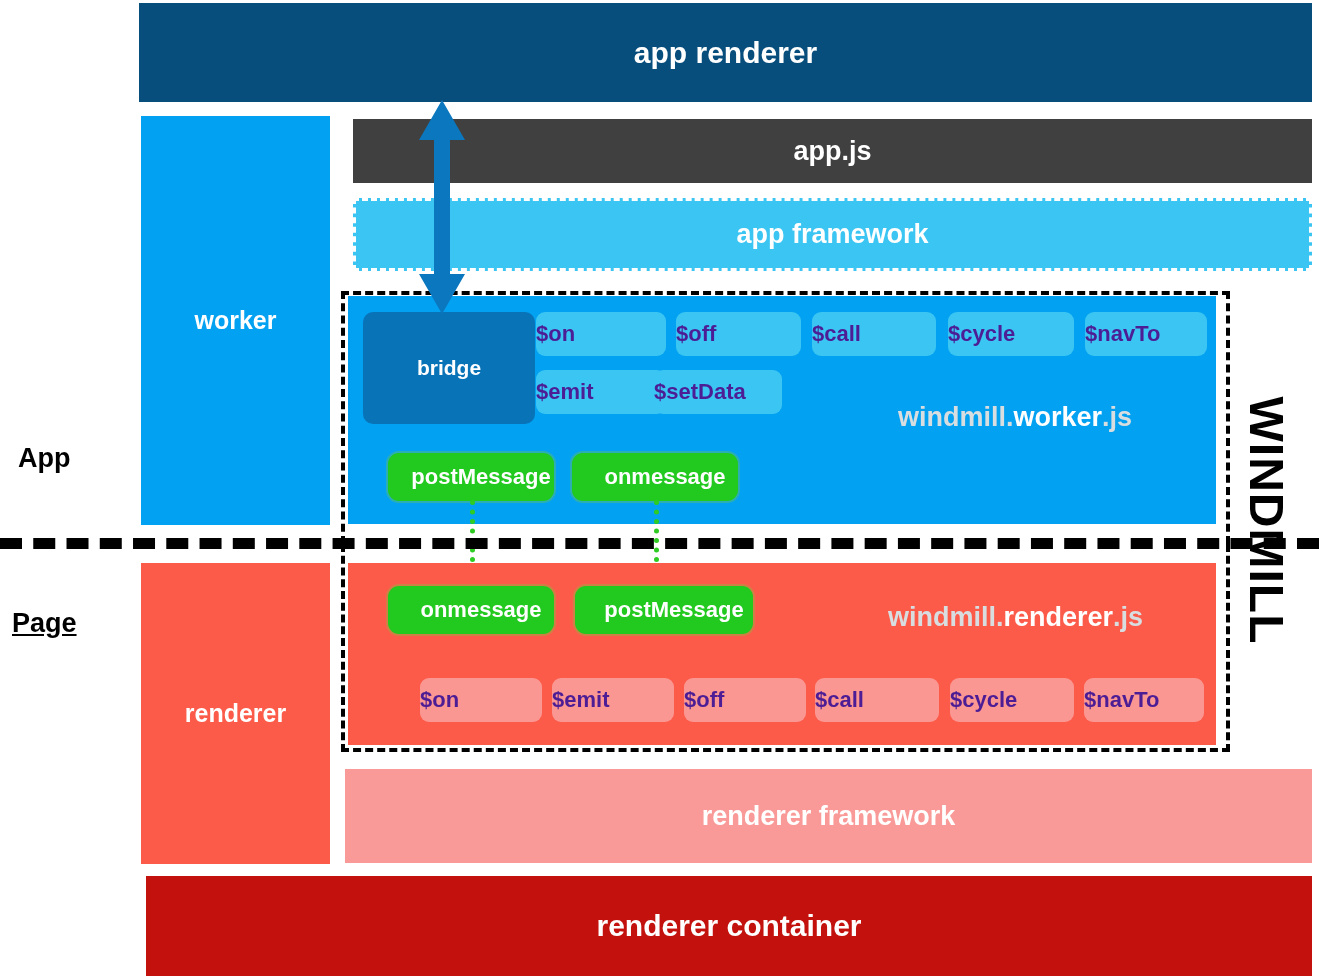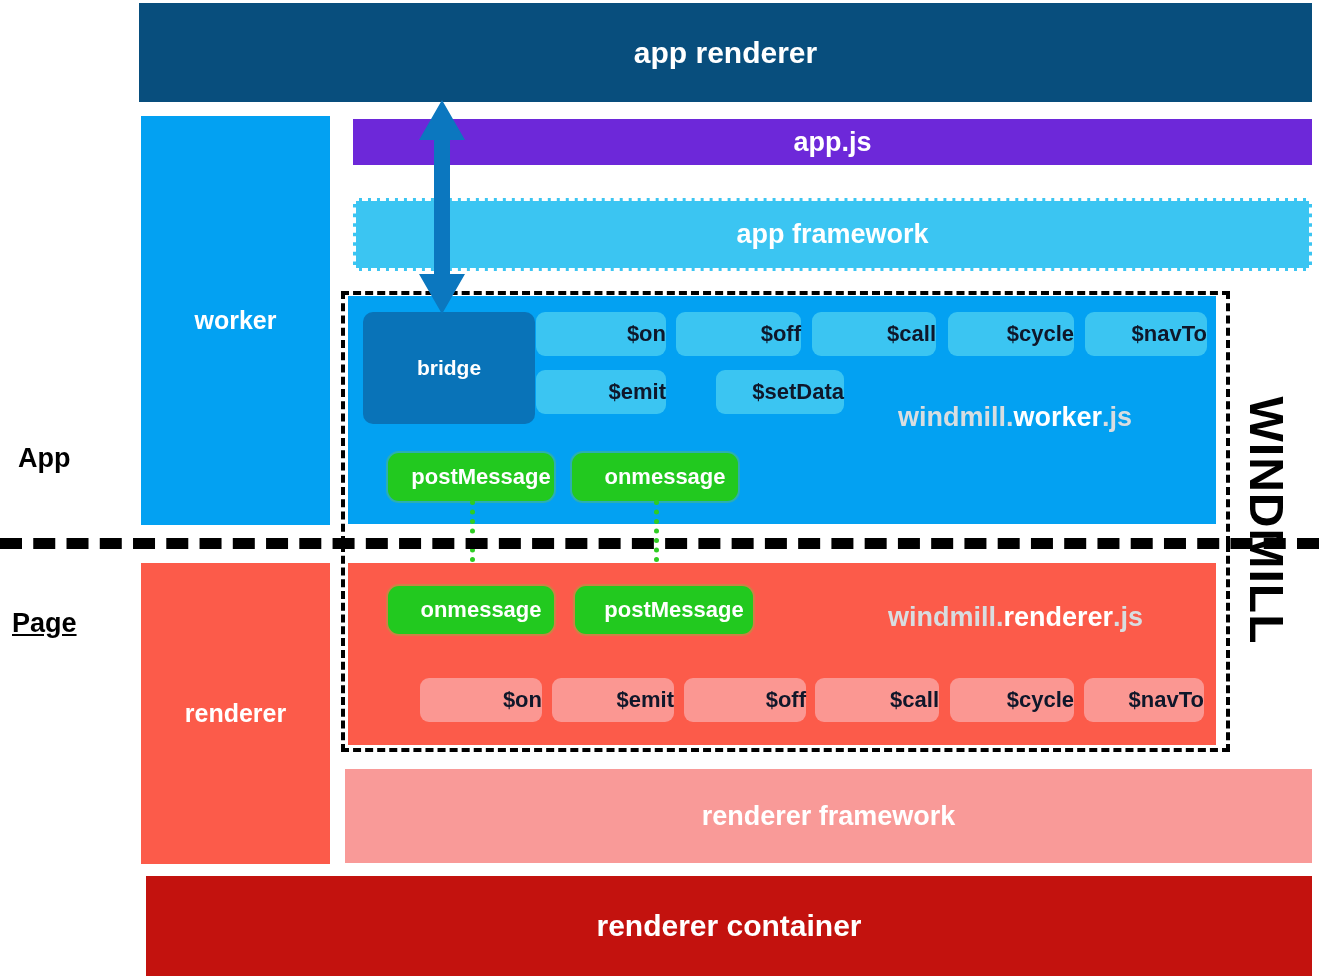--- a/index.html
+++ b/index.html
@@ -30,22 +30,22 @@
     text-align: center;
   }
 
   #app-runtime-bar {
     left: 139px; top: 3px; width: 1173px; height: 99px;
     background: #084E7D;
     font-size: 30px;
   }
 
   #appjs-bar {
-    left: 353px; top: 119px; width: 959px; height: 46px;
-    background: #6d28d9;
+    left: 353px; top: 119px; width: 959px; height: 64px;
+    background: #404040;
     font-size: 27px;
   }
 
   #app-framework-bar {
     left: 353px; top: 198px; width: 959px; height: 73px;
     background: #3BC5F2;
     border: 3px dashed #ffffff;
     font-size: 27px;
   }
 
@@ -141,22 +141,22 @@
     font-weight: bold;
     font-size: 21px;
   }
 
   
   .chip {
     height: 44px;
     border-radius: 9px;
     display: flex;
     align-items: center;
-    justify-content: flex-end;
-    color: #0f172a;
+    justify-content: flex-start;
+    color: #4c1d95;
     font-weight: bold;
     font-size: 22px;
     white-space: nowrap;
   }
   .chip-worker { background: #3BC5F2; }
   .chip-renderer { background: #FB9792; }
 
   .chip-green {
     height: 48px;
     border-radius: 11px;
@@ -239,21 +239,21 @@
   <div class="abs chip chip-worker" style="left:948px; top:312px; width:126px;">
     <span>$cycle</span>
   </div>
   <div class="abs chip chip-worker" style="left:1085px; top:312px; width:122px;">
     <span>$navTo</span>
   </div>
 
   <div class="abs chip chip-worker" style="left:536px; top:370px; width:130px;">
     <span>$emit</span>
   </div>
-  <div class="abs chip chip-worker" style="left:716px; top:370px; width:128px;">
+  <div class="abs chip chip-worker" style="left:654px; top:370px; width:128px;">
     <span>$setData</span>
   </div>
 
   <div class="abs filename" id="worker-filename">
     <span class="dim">windmill.</span>
       <span class="strong">worker</span>
       <span class="dim">.js</span>
   </div>
 
   <div class="abs chip-green" style="left:388px; top:453px; width:166px;">

